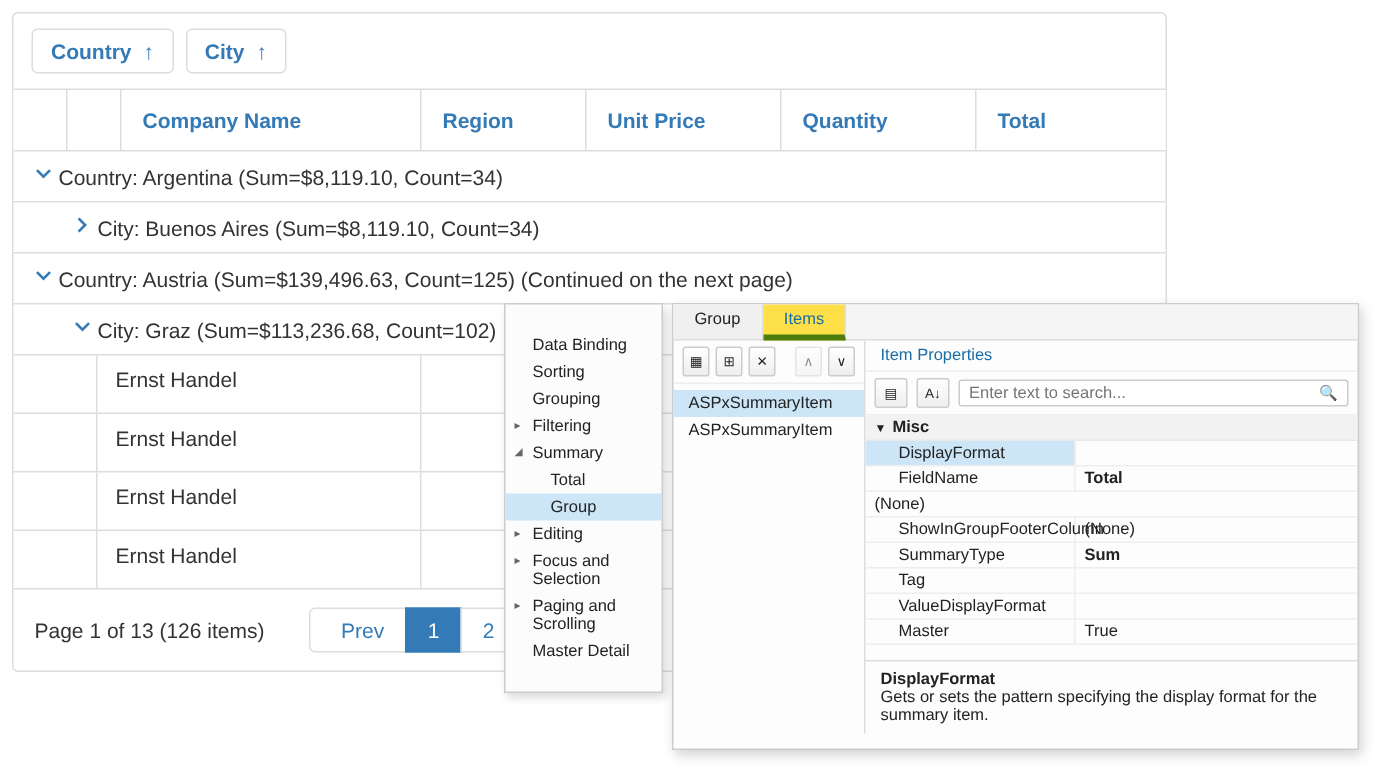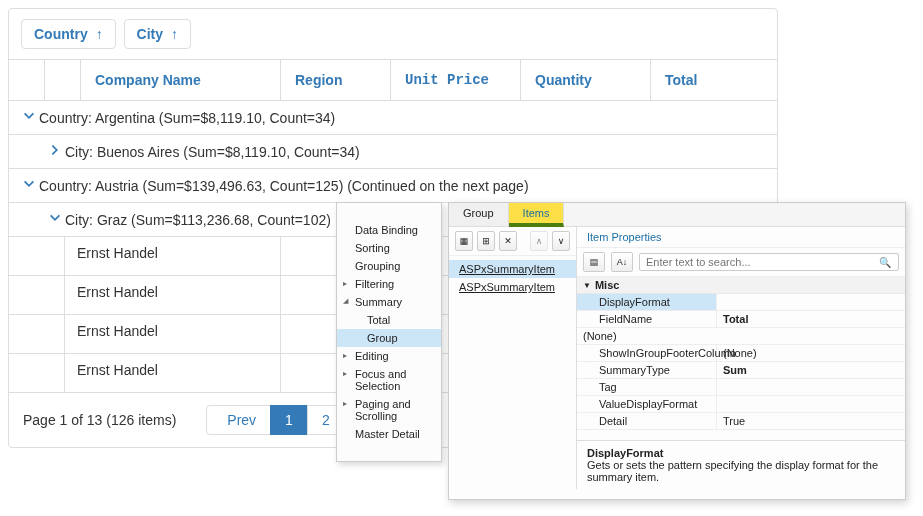--- a/index.html
+++ b/index.html
@@ -9,21 +9,21 @@
 .group-panel { padding: 10px 12px; border-bottom: 1px solid #ddd; }
 .group-chip { display: inline-flex; align-items: center; border: 1px solid #ddd; border-radius: 4px; padding: 6px 12px; margin-right: 4px; color: #337ab7; font-weight: 600; cursor: pointer; }
 .group-chip .sort-icon { margin-left: 8px; color: #337ab7; font-weight: bold; }
 
 .header-row { display: flex; border-bottom: 1px solid #ddd; background: #fff; }
 .header-cell { padding: 12px 14px; color: #337ab7; font-weight: 600; border-right: 1px solid #ddd; cursor: pointer; }
 .header-cell.expand-col { width: 36px; border-right: 1px solid #ddd; }
 .header-cell.expand-col2 { width: 36px; border-right: 1px solid #ddd; }
 .header-cell.company { width: 200px; }
 .header-cell.region { width: 110px; }
-.header-cell.unitprice { width: 130px; font-family: Liberation Mono, monospace; }
+.header-cell.unitprice { width: 130px; }
 .header-cell.quantity { width: 130px; }
 .header-cell.total { flex: 1; border-right: none; }
 
 .group-row { display: flex; align-items: center; padding: 8px 10px; border-bottom: 1px solid #ddd; color: #333; }
 .group-row .chev { color: #337ab7; width: 20px; text-align: center; cursor: pointer; }
 .group-row.level1 { padding-left: 10px; }
 .group-row.level2 { padding-left: 36px; }
 
 .data-row { display: flex; border-bottom: 1px solid #ddd; }
 .data-row .spacer { width: 56px; border-right: 1px solid #ddd; min-height: 38px; }
@@ -49,21 +49,21 @@
 .prop-panel { position: absolute; left: 448px; top: 202px; width: 458px; height: 298px; background: #fdfdfd; border: 1px solid #ccc; box-shadow: 2px 3px 8px rgba(0,0,0,0.18); font-size: 11px; color: #222; }
 .prop-tabs { display: flex; border-bottom: 1px solid #ddd; background: #f5f5f5; }
 .prop-tab { padding: 4px 14px; border-right: 1px solid #ddd; cursor: pointer; background: #f0f0f0; }
 .prop-tab.active { background: #fde047; color: #1b6ea5; border-bottom: 4px solid #4d7c0f; margin-bottom: -1px; }
 .prop-body { display: flex; height: 262px; }
 .prop-left { width: 128px; border-right: 1px solid #ddd; display: flex; flex-direction: column; }
 .prop-left-toolbar { padding: 4px 6px; border-bottom: 1px solid #eee; display: flex; gap: 4px; }
 .tb-btn { width: 22px; height: 20px; border: 1px solid #ccc; background: linear-gradient(#fff,#eee); border-radius: 2px; display: inline-flex; align-items: center; justify-content: center; font-size: 9px; cursor: pointer; }
 .tb-btn.disabled { opacity: 0.5; }
 .prop-list { padding: 4px 0; }
-.prop-list-item { padding: 3px 10px; cursor: pointer; text-decoration: underline; }
+.prop-list-item { padding: 3px 10px; cursor: pointer; }
 .prop-list-item.selected { background: #cde6f7; }
 
 .prop-right { flex: 1; display: flex; flex-direction: column; }
 .prop-right-header { padding: 4px 10px; color: #1b6ea5; font-size: 11px; border-bottom: 1px solid #eee; }
 .prop-right-toolbar { padding: 4px 6px; display: flex; gap: 6px; align-items: center; border-bottom: 1px solid #eee; }
 .search-wrap { flex: 1; border: 1px solid #ccc; border-radius: 2px; padding: 2px 6px; display: flex; align-items: center; background: #fff; }
 .search-wrap input { border: none; outline: none; flex: 1; font-size: 11px; color: #888; background: transparent; }
 .search-icon { font-size: 10px; color: #888; }
 
 .prop-grid { flex: 1; overflow: auto; }
@@ -234,21 +234,21 @@
             </div>
             <div class="prop-row">
               <div class="prop-name">Tag</div>
               <div class="prop-val"></div>
             </div>
             <div class="prop-row">
               <div class="prop-name">ValueDisplayFormat</div>
               <div class="prop-val"></div>
             </div>
             <div class="prop-row">
-              <div class="prop-name">Detail</div>
+              <div class="prop-name">Master</div>
               <div class="prop-val">True</div>
             </div>
           </div>
       </div>
       <div class="prop-desc">
         <div class="title">DisplayFormat</div>
         <div>Gets or sets the pattern specifying the display format for the summary item.</div>
       </div>
     </div>
   </div>

